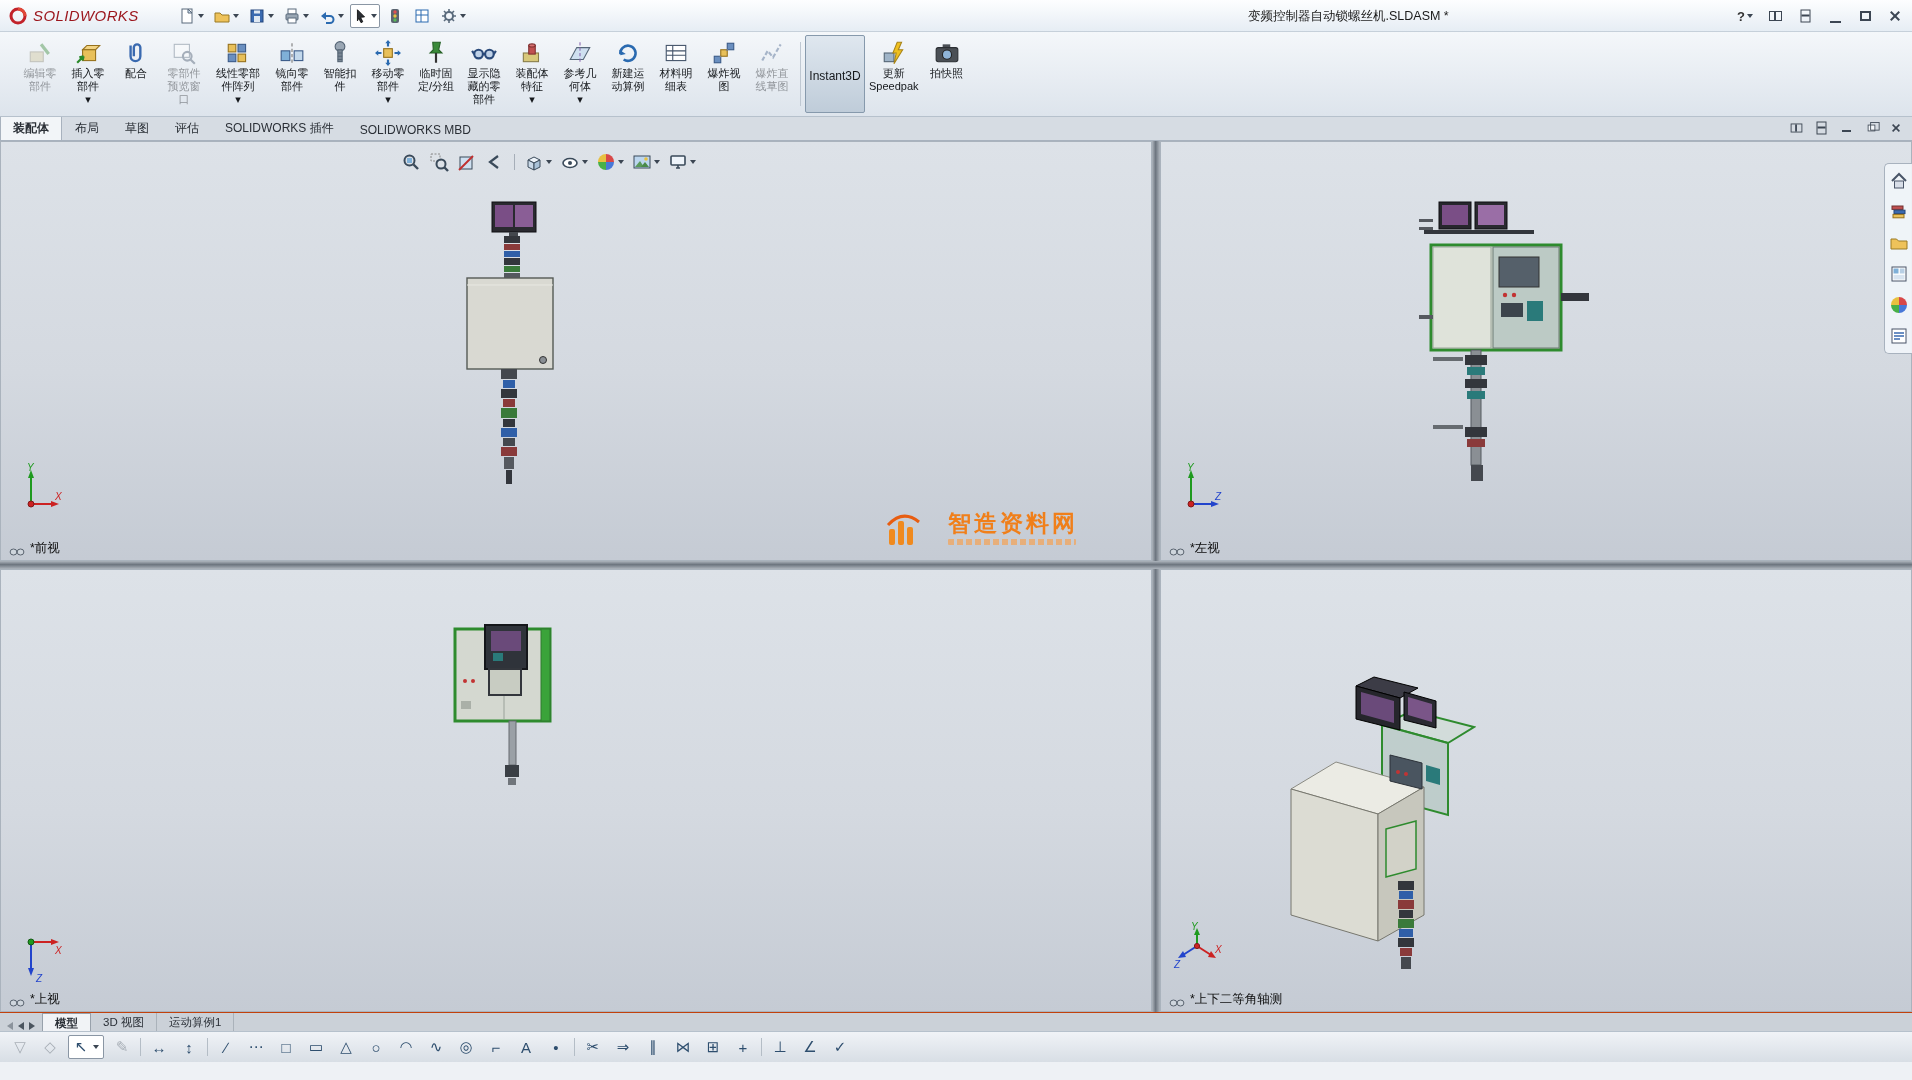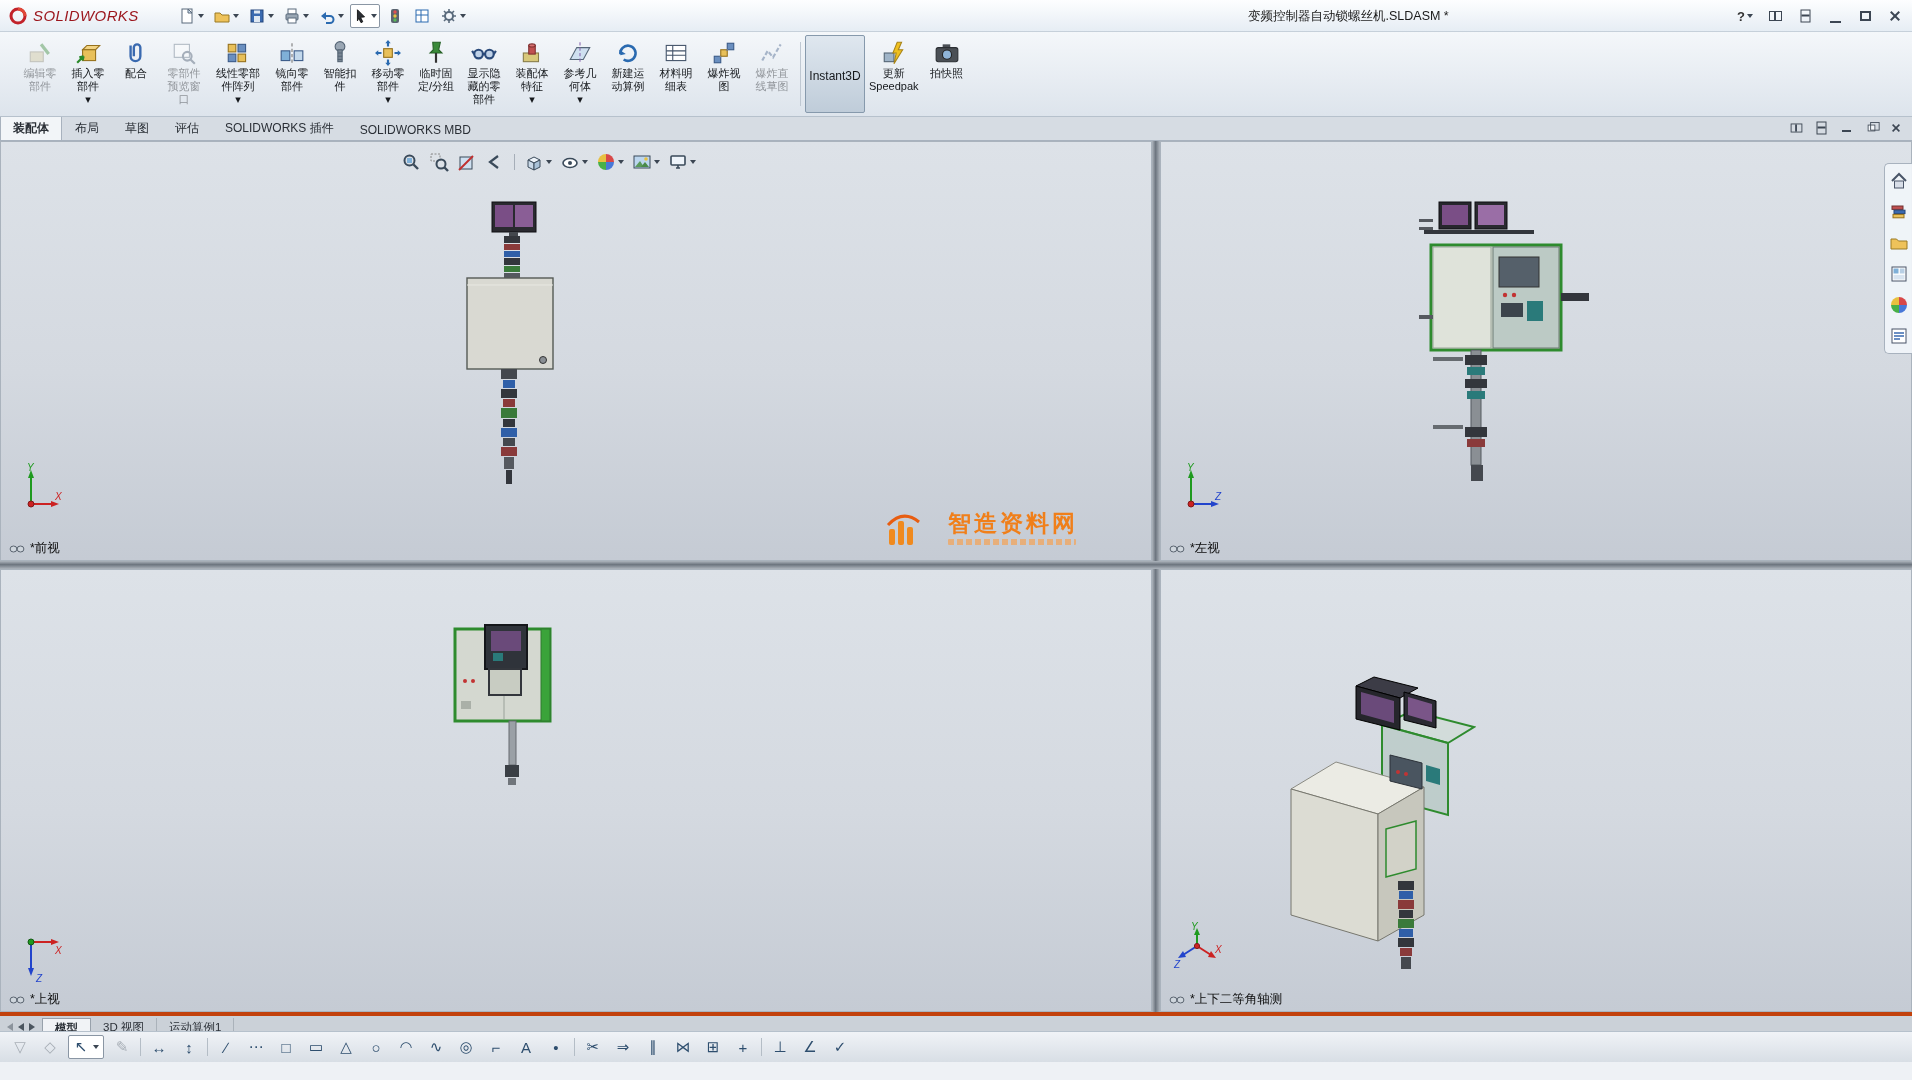--- a/index.html
+++ b/index.html
@@ -55,40 +55,40 @@
 
 
 .graphics{position:absolute;left:0;top:141px;width:1912px;height:871px;background:#b9c0c9}
 .vp{position:absolute;background:linear-gradient(#dde2e8 0%,#d4d9e0 55%,#c5cbd4 100%);overflow:hidden;border:1px solid #aab3bd}
 #vp-front{left:0;top:0;width:1152px;height:420px}
 #vp-left{left:1160px;top:0;width:752px;height:420px}
 #vp-top{left:0;top:428px;width:1152px;height:443px}
 #vp-iso{left:1160px;top:428px;width:752px;height:443px}
 .vsplit{position:absolute;left:1152px;top:0;width:8px;height:871px;background:linear-gradient(90deg,#aeb5bd,#6d757f 45%,#aeb5bd);z-index:6}
 .hsplit{position:absolute;left:0;top:420px;width:1912px;height:8px;background:linear-gradient(#aeb5bd,#6d757f 45%,#aeb5bd);z-index:6}
-.vp-label{position:absolute;left:8px;bottom:3px;display:flex;align-items:center;gap:5px;font-size:12.5px;color:#0c0c0c;z-index:4}
+.vp-label{position:absolute;left:8px;bottom:3px;display:flex;align-items:flex-end;gap:5px;font-size:12.5px;color:#0c0c0c;z-index:4}
 .model{position:absolute;z-index:2}
 .triad{position:absolute;z-index:3}
 
 
 .headsup{position:absolute;left:398px;top:8px;display:flex;align-items:center;gap:4px;z-index:5}
 .hu{display:flex;align-items:center;justify-content:center;height:24px;padding:1px 2px;border-radius:2px}
 .hu-sep{width:1px;height:16px;background:#a6aeb8;margin:0 3px}
 
 
 .taskpane{position:absolute;right:0;top:22px;width:28px;padding:7px 3px;background:rgba(240,244,249,.95);border:1px solid #a8b2be;border-right:none;border-radius:5px 0 0 5px;display:flex;flex-direction:column;gap:11px;align-items:center;z-index:7}
 
 
 .watermark{position:absolute;left:884px;top:370px;display:flex;align-items:flex-start;gap:26px;z-index:5}
 .wm-col{display:flex;flex-direction:column}
 .wm-text{color:#f07f1a;font-size:23px;font-weight:bold;letter-spacing:3px;line-height:1.1}
 .wm-sub{height:6px;width:128px;margin-top:3px;background:repeating-linear-gradient(90deg,#f2a55c 0 6px,transparent 6px 9px);opacity:.75;border-radius:1px}
 
 
-.doctabs{position:absolute;left:0;top:1012px;width:100%;height:26px;background:#cbd1d8;border-top:4px solid #c2410c;display:flex;align-items:center;z-index:18}
+.doctabs{position:absolute;left:0;top:1012px;width:100%;height:26px;background:#cbd1d8;border-top:1px solid #c2410c;display:flex;align-items:flex-start;z-index:18}
 .dt-arrows{display:flex;align-items:center;gap:5px;padding:0 7px;height:100%}
 .tri{width:0;height:0;border-top:4px solid transparent;border-bottom:4px solid transparent}
 .tri.left{border-right:6px solid #4b555f}
 .tri.right{border-left:6px solid #4b555f}
 .tri.dim{opacity:.5}
 .dtab{padding:2px 12px 1px;font-size:11.5px;color:#2a2f36;border-right:1px solid #aab2ba}
 .dtab.active{background:#f1f3f6;font-weight:bold;border:1px solid #98a1ab;border-bottom:none}
 
 
 .sketchbar{position:absolute;left:0;top:1031px;width:100%;height:31px;background:linear-gradient(#f0f3f7,#d8dee5);border-top:1px solid #b6c1cc;display:flex;align-items:center;padding:0 8px;gap:6px;z-index:18}

